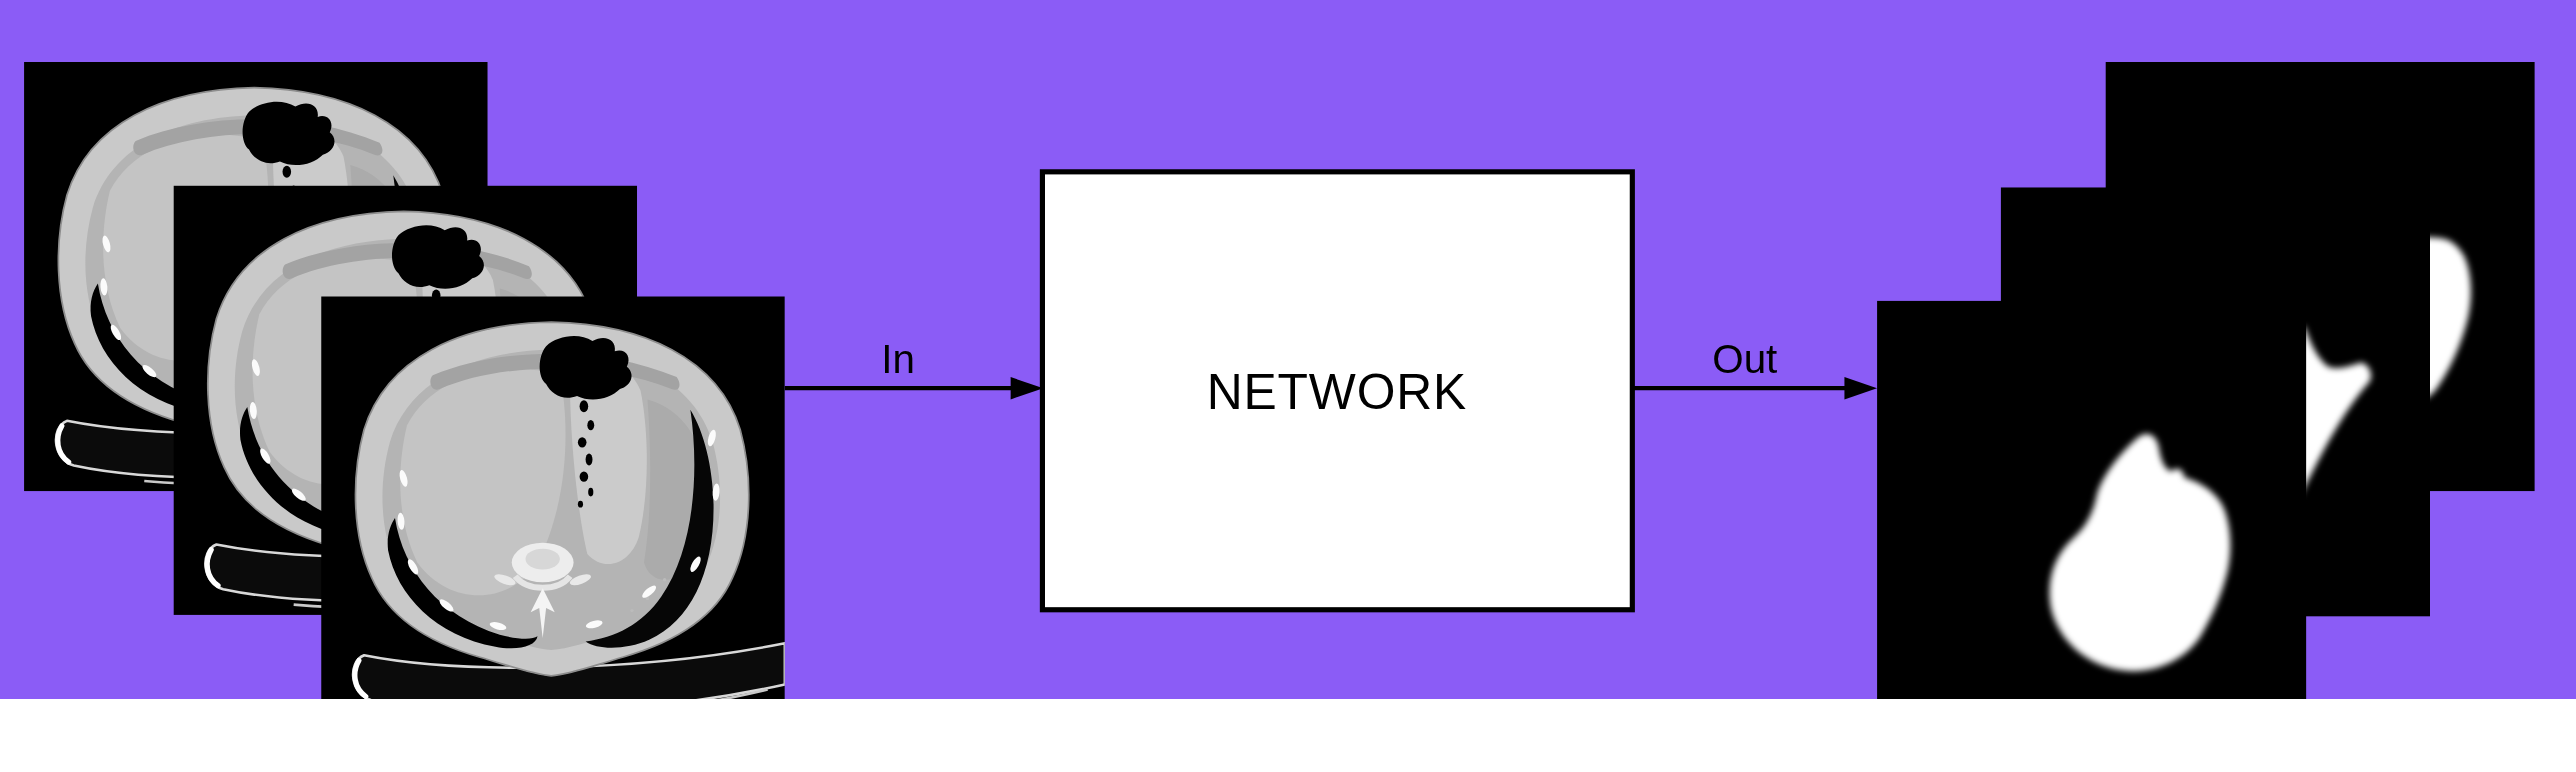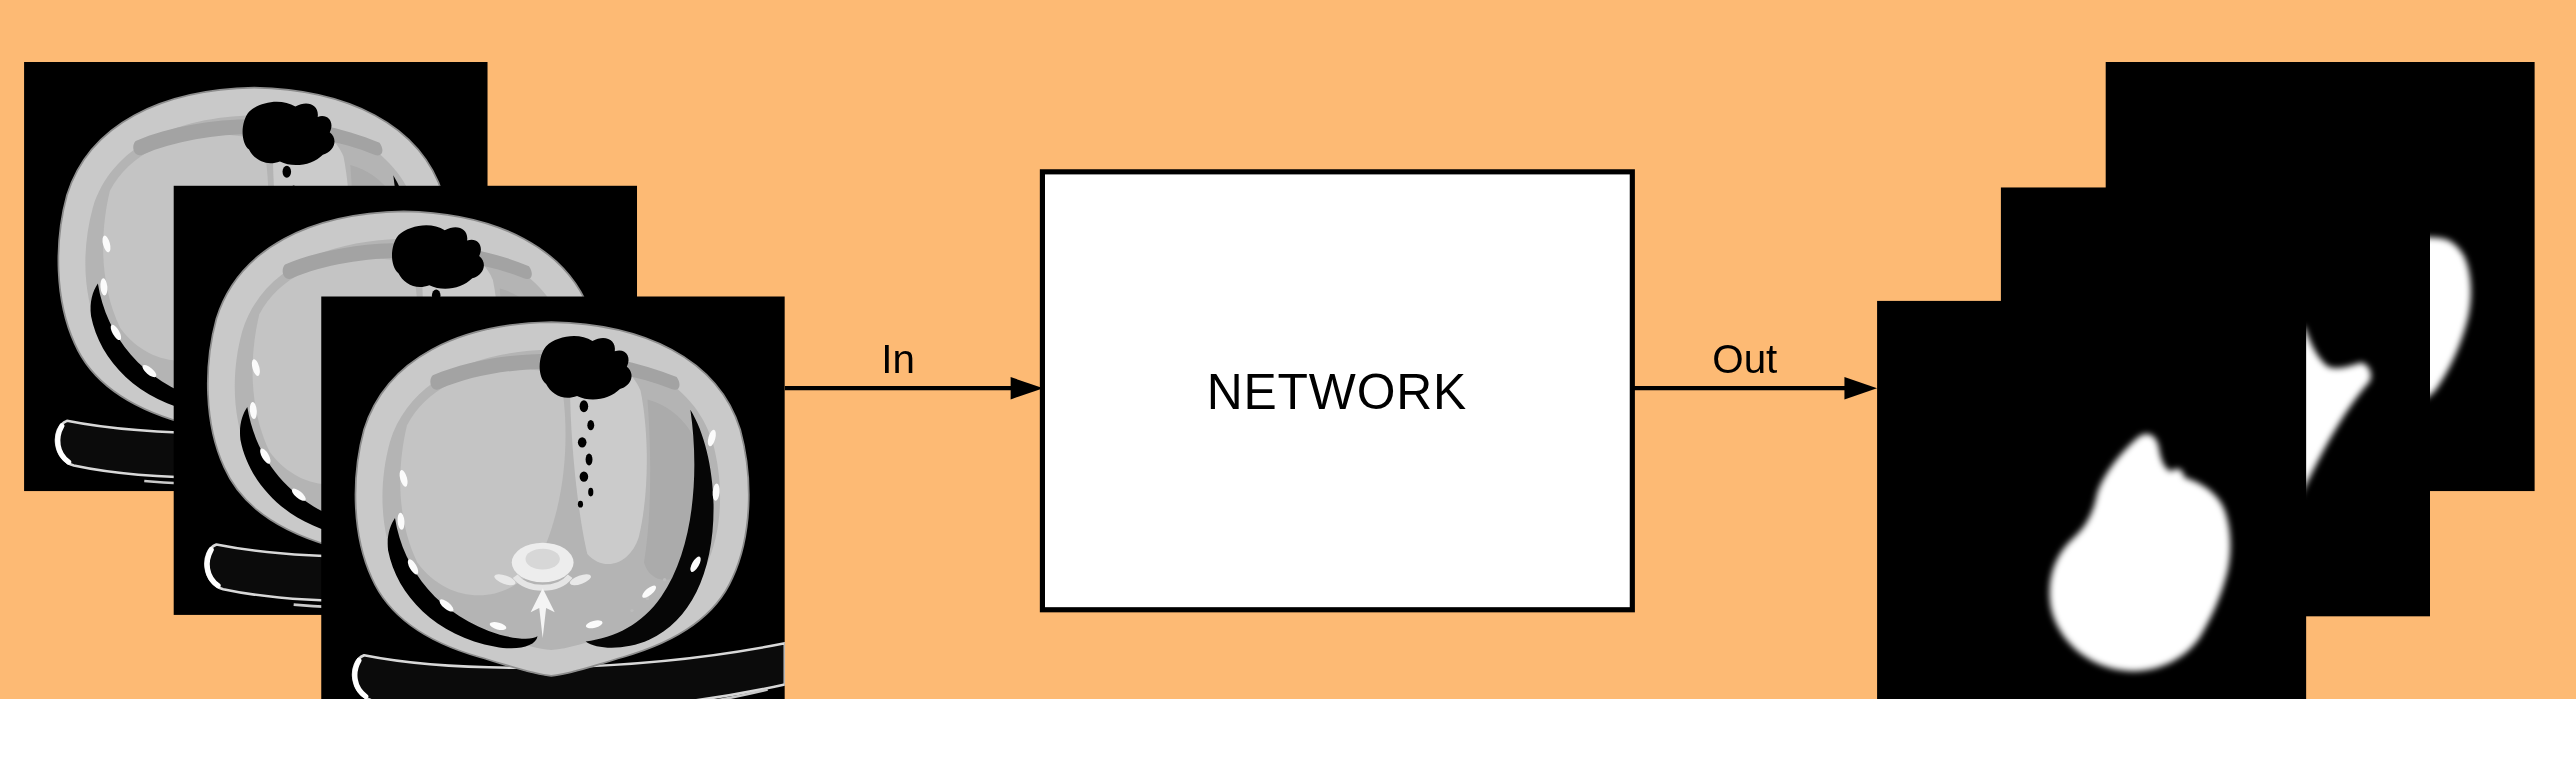--- a/index.html
+++ b/index.html
@@ -1,20 +1,20 @@
 <!DOCTYPE html>
 <html style="font-size:13.7px"><head>
 <meta charset="utf-8">
 <style>
   html, body { margin: 0; padding: 0; background: #ffffff; }
   .canvas {
     position: relative;
     width: 2576px;
     height: 699px;
-    background: #fdba74;
+    background: #8b5cf6;
     overflow: hidden;
     font-family: "Liberation Sans", sans-serif;
   }
   svg text {
     font-family: "Liberation Sans", sans-serif;
     fill: #000000;
   }
   .flow-label { font-size: 47px; }
   .box-label  { font-size: 58px; letter-spacing: 1px; }
 </style>

